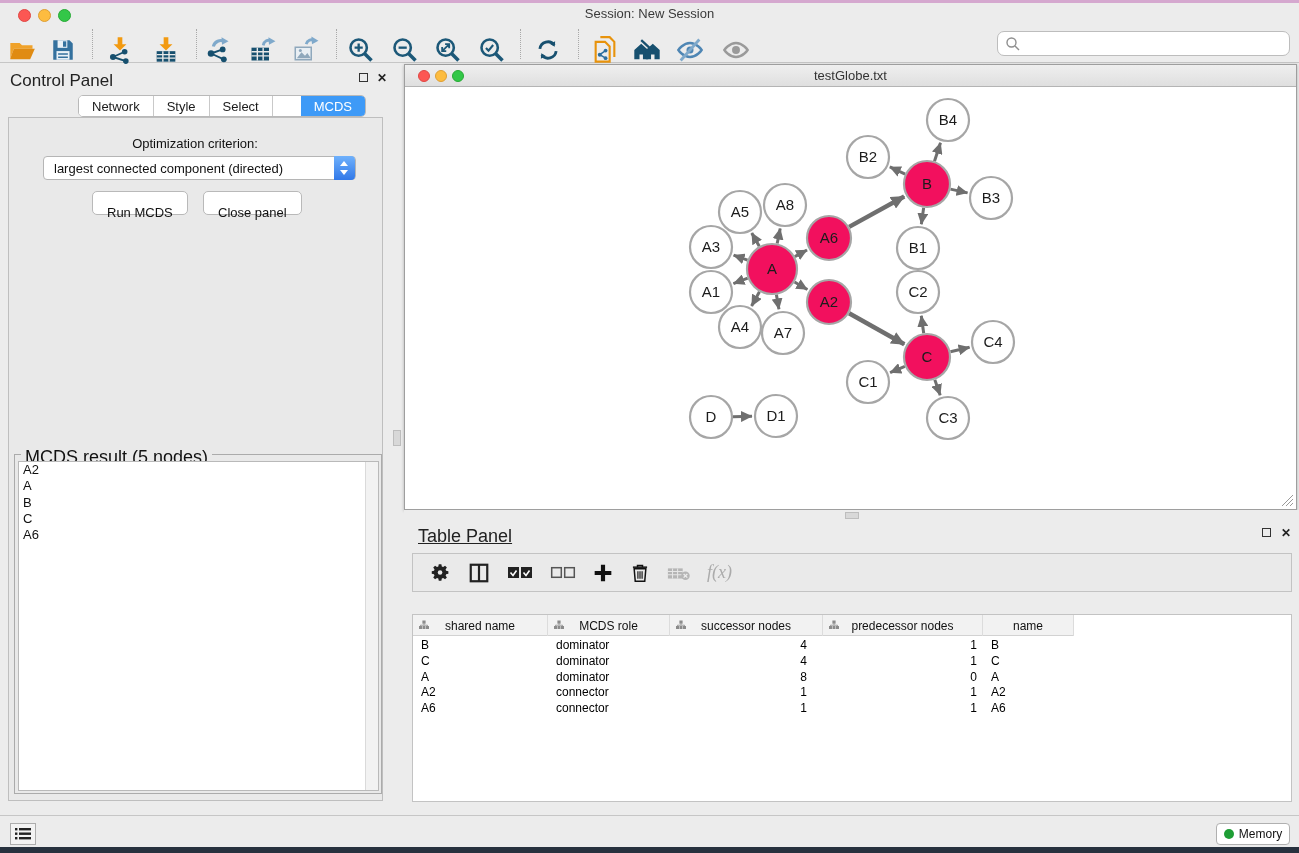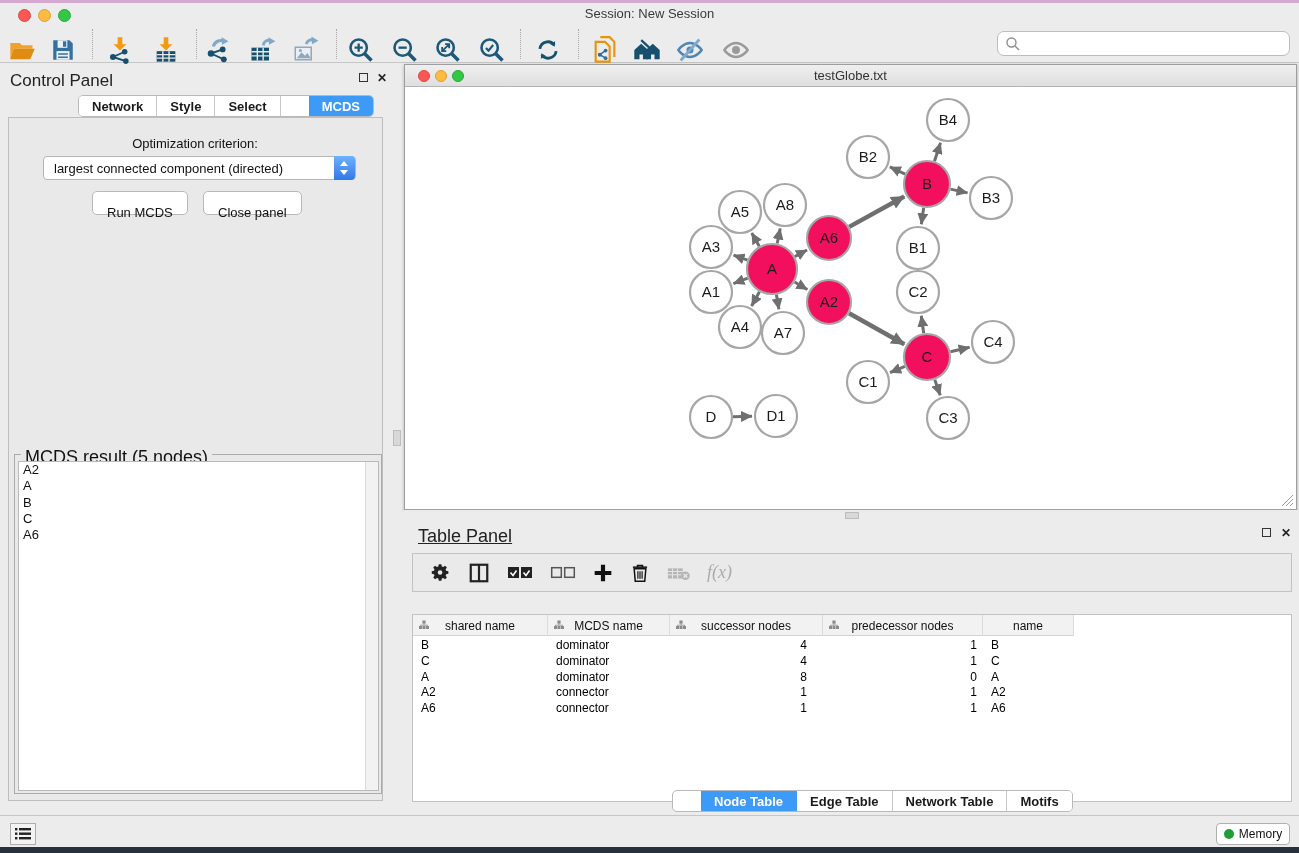--- a/index.html
+++ b/index.html
@@ -23,21 +23,21 @@
   #search-input { width:100%; height:100%; border:1px solid #BDBDBD; border-radius:7px; background:#FFFFFF; padding-left:26px; font-size:13px; outline:none; }
   #search-glass { left:1005px; top:11px; width:16px; height:16px; pointer-events:none; }
 
   
   #control-panel { left:0; top:64px; width:390px; height:751px; background:#ECECEC; }
   #cp-header { left:10px; top:7px; font-size:17px; color:#222; }
   .panel-float { position:absolute; width:9px; height:9px; border:1.5px solid #333; }
   .panel-close { position:absolute; font-size:12px; font-weight:bold; color:#222; line-height:12px; cursor:pointer; }
   #cp-float { left:359px; top:9px; } #cp-close { left:377px; top:8px; }
   #cp-box { left:8px; top:53px; width:375px; height:684px; background:#E9E9E9; border:1px solid #BEBEBE; }
-  .seg-tabs { position:absolute; display:flex; height:22px; border:1px solid #B9B9B9; border-radius:5px; overflow:hidden; background:#FFF;font-weight:bold; }
+  .seg-tabs { position:absolute; display:flex; height:22px; border:1px solid #B9B9B9; border-radius:5px; overflow:hidden; background:#FFF; }
   #cp-tabs { left:78px; top:31px; }
   .seg-tab { padding:0 13px; font-size:13px; line-height:21px; color:#1A1A1A; background:#FFFFFF; border-right:1px solid #C9C9C9; cursor:pointer; white-space:nowrap; }
   .seg-tab:last-child { border-right:none; }
   .seg-tab.sel { background:#3E9AF7; color:#FFFFFF; border-right-color:#3E9AF7;margin-left:28px; }
   #opt-label { left:0; top:72px; width:390px; text-align:center; font-size:13px; color:#111; }
   #criterion-select { left:43px; top:92px; width:313px; height:24px; background:#FFF; border:1px solid #B5B5B5; border-radius:4px; cursor:pointer; }
   #criterion-value { position:absolute; left:10px; top:4px; font-size:13px; color:#111; }
   #criterion-stepper { position:absolute; right:0; top:-1px; width:21px; height:24px; background:linear-gradient(#6FB1FC,#3178E8); border-radius:0 4px 4px 0; }
   .stp-up, .stp-dn { position:absolute; left:6px; width:0; height:0; border-left:4.5px solid transparent; border-right:4.5px solid transparent; }
   .stp-up { top:5px; border-bottom:5px solid #FFF; }
@@ -481,21 +481,21 @@
           <span>shared name</span>
         </div>
         <div class="th" style="left: 135px; width: 122px;">
           <svg class="tree-ico" width="10" height="10" viewBox="0 0 10 10">
             <rect x="3.4" y="0.5" width="3.2" height="3.2" fill="#8B8B8B"></rect>
             <rect x="0" y="6" width="3" height="3" fill="#8B8B8B"></rect>
             <rect x="3.5" y="6" width="3" height="3" fill="#8B8B8B"></rect>
             <rect x="7" y="6" width="3" height="3" fill="#8B8B8B"></rect>
             <path d="M5 3.7v1.5M1.5 6V5.2h7V6" stroke="#8B8B8B" stroke-width="0.8" fill="none"></path>
           </svg>
-          <span>MCDS name</span>
+          <span>MCDS role</span>
         </div>
         <div class="th" style="left: 257px; width: 153px;">
           <svg class="tree-ico" width="10" height="10" viewBox="0 0 10 10">
             <rect x="3.4" y="0.5" width="3.2" height="3.2" fill="#8B8B8B"></rect>
             <rect x="0" y="6" width="3" height="3" fill="#8B8B8B"></rect>
             <rect x="3.5" y="6" width="3" height="3" fill="#8B8B8B"></rect>
             <rect x="7" y="6" width="3" height="3" fill="#8B8B8B"></rect>
             <path d="M5 3.7v1.5M1.5 6V5.2h7V6" stroke="#8B8B8B" stroke-width="0.8" fill="none"></path>
           </svg>
           <span>successor nodes</span>
@@ -546,26 +546,20 @@
         <div class="tr" style="top: 86.2px;">
           <div class="td" style="left: 0px; width: 135px; padding-left: 8px;">A6</div>
           <div class="td" style="left: 135px; width: 122px; padding-left: 8px;">connector</div>
           <div class="td" style="left: 257px; width: 153px; text-align: right; padding-right: 16px;">1</div>
           <div class="td" style="left: 410px; width: 160px; text-align: right; padding-right: 6px;">1</div>
           <div class="td" style="left: 570px; width: 91px; padding-left: 8px;">A6</div>
         </div>
       </div>
   </div>
 
-  <div id="tp-tabs" class="seg-tabs">
-    <span class="seg-tab sel">Node Table</span>
-    <span class="seg-tab">Edge Table</span>
-    <span class="seg-tab">Network Table</span>
-    <span class="seg-tab">Motifs</span>
-  </div>
 </div>
 
 <div id="status-bar" class="abs">
   <div id="list-btn" class="abs">
     <svg width="16" height="14" viewBox="0 0 16 14">
       <rect x="0" y="1" width="2.4" height="2.4" fill="#222"></rect>
         <rect x="4" y="1" width="12" height="2.4" fill="#222"></rect>
       <rect x="0" y="5.5" width="2.4" height="2.4" fill="#222"></rect>
         <rect x="4" y="5.5" width="12" height="2.4" fill="#222"></rect>
       <rect x="0" y="10" width="2.4" height="2.4" fill="#222"></rect>

